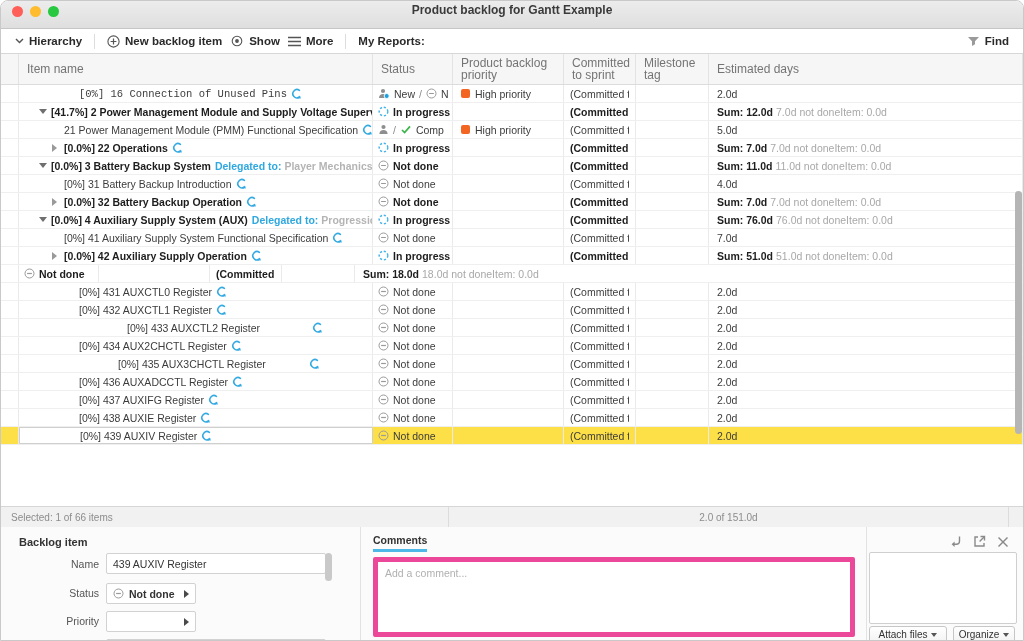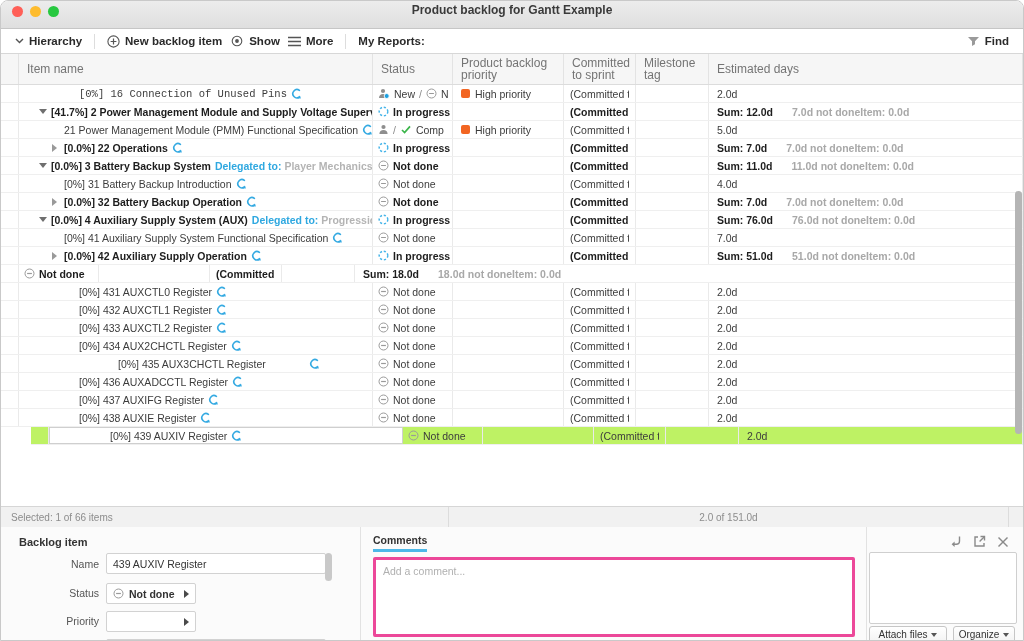--- a/index.html
+++ b/index.html
@@ -36,53 +36,53 @@
   .c-estimate{flex:1;}
   
   .tbody{height:421px;background:#fff;position:relative;}
   .row{height:18px;display:flex;font-size:10.5px;color:#3c3c3c;border-bottom:1px solid #efefef;}
   .cell{height:100%;border-right:1px solid #eaeaea;display:flex;align-items:center;overflow:hidden;white-space:nowrap;}
   .cell.c-status{padding:0 5px;gap:4px;}
   .cell.c-priority{padding:0 8px;gap:5px;}
   .cell.c-committed{padding:0 6px;}
   .cell.c-estimate{padding:0 8px;}
   .row.bold, .row.bold .st-text, .row.bold .committed-text{font-weight:bold;color:#1d1d1d;}
-  .row.selected{background:#bef264;margin-left:30px;}
+  .row.selected{background:#fde047;}
   .row.selected .cell.c-name{background:#fff;border:1px solid #cfcfcf;border-radius:1px;}
   .arrow{width:12px;display:inline-flex;justify-content:flex-start;align-items:center;flex:none;}
   .tri-down{width:0;height:0;border-left:4px solid transparent;border-right:4px solid transparent;border-top:5px solid #6f6f6f;}
   .tri-right{width:0;height:0;border-top:4px solid transparent;border-bottom:4px solid transparent;border-left:5px solid #9a9a9a;}
   .item-label{margin-right:4px;}
   .deleg-label{color:#2fa8e0;margin-right:3px;}
   .deleg-value{color:#b4b4b4;margin-right:3px;}
   .icon{display:inline-flex;flex:none;align-items:center;}
   .prio-square{width:9px;height:9px;border-radius:2px;flex:none;}
   .est-sum{font-weight:bold;color:#1d1d1d;}
-  .est-rest{color:#a8a8a8;margin-left:19px;font-weight:bold;}
+  .est-rest{color:#a8a8a8;margin-left:3px;font-weight:normal;}
   .committed-text{overflow:hidden;white-space:nowrap;}
   .st-sep{color:#8a8a8a;}
   .vscroll{position:absolute;right:1px;top:114px;width:7px;height:243px;background:#b5b5b5;border-radius:4px;}
   
   .statusbar{height:21px;background:#f1f1f1;border-top:1px solid #d6d6d6;display:flex;font-size:10px;color:#8c8c8c;align-items:center;}
   .sb-left{width:448px;padding-left:10px;border-right:1px solid #dcdcdc;height:100%;display:flex;align-items:center;}
   .sb-mid{flex:1;height:100%;display:flex;align-items:center;justify-content:center;border-right:1px solid #dcdcdc;}
   .sb-end{width:14px;height:100%;}
   
   .panel{height:123px;display:flex;background:#fbfbfb;font-size:10.5px;color:#4a4a4a;}
   .panel-left{width:360px;border-right:1px solid #e2e2e2;position:relative;}
   .panel-mid{width:506px;border-right:1px solid #e2e2e2;position:relative;}
   .panel-right{flex:1;position:relative;}
   .panel-title{position:absolute;left:18px;top:9px;font-weight:bold;font-size:11px;color:#333;}
   .f-label{position:absolute;width:68px;text-align:right;color:#555;}
   .f-box{position:absolute;background:#fff;border:1px solid #d2d2d2;border-radius:2px;display:flex;align-items:center;padding:0 6px;gap:5px;}
   .f-input{border:none;outline:none;width:100%;font:inherit;color:#333;padding:0;background:transparent;}
   .dd-arrow{margin-left:auto;width:0;height:0;border-top:4px solid transparent;border-bottom:4px solid transparent;border-left:5px solid #4a4a4a;}
   .scrollpill{position:absolute;left:324px;top:26px;width:7px;height:28px;background:#c9c9c9;border-radius:4px;}
   .tab{position:absolute;left:12px;top:7px;font-weight:bold;color:#333;padding-bottom:3px;border-bottom:3px solid #4db8e8;}
-  .comment-area{position:absolute;left:12px;top:30px;width:482px;height:80px;background:#fff;border:3px solid #ec4899;border-radius:2px;resize:none;font:inherit;padding:5px 7px;color:#333;}
+  .comment-area{position:absolute;left:12px;top:30px;width:482px;height:80px;background:#fff;border:5px solid #ec4899;border-radius:2px;resize:none;font:inherit;padding:5px 7px;color:#333;}
   .comment-area::placeholder{color:#b0b0b0;}
   .pr-icons{position:absolute;top:8px;right:14px;display:flex;gap:11px;align-items:center;}
   .attach-box{position:absolute;left:2px;top:25px;width:148px;height:72px;background:#fff;border:1px solid #cfcfcf;border-radius:2px;}
   .pr-btn{position:absolute;bottom:7px;height:17px;background:linear-gradient(#fff,#f3f3f3);border:1px solid #c6c6c6;border-radius:3px;font-size:10px;color:#333;display:flex;align-items:center;justify-content:center;gap:4px;}
   .btn-caret{width:0;height:0;border-left:3.5px solid transparent;border-right:3.5px solid transparent;border-top:4px solid #555;}
 </style>
 </head>
 <body>
 
 <div id="window">
@@ -558,21 +558,21 @@
         <div class="cell c-committed">
           <span class="committed-text">(Committed to pla</span>
         </div>
         <div class="cell c-milestone"></div>
         <div class="cell c-estimate">
           <span>2.0d</span>
         </div>
       </div>
       <div class="row">
         <div class="cell c-gutter"></div>
-        <div class="cell c-name" style="padding-left: 48px;">
+        <div class="cell c-name" style="padding-left: 48px; gap: 48px;">
           <span class="arrow"></span>
           <span class="item-label">[0%] 433 AUXCTL2 Register</span>
           <span class="icon">
             <svg width="10" height="12" viewBox="0 0 10 12">
               <path d="M8.4 2.4 A4.1 4.1 0 1 0 8.4 9" fill="none" stroke="#35aae2" stroke-width="1.6" stroke-linecap="round"></path>
               <path d="M8.9 7.6 L9.9 10.6 L6.7 10.2 Z" fill="#35aae2"></path>
             </svg>
           </span>
         </div>
         <div class="cell c-status">

